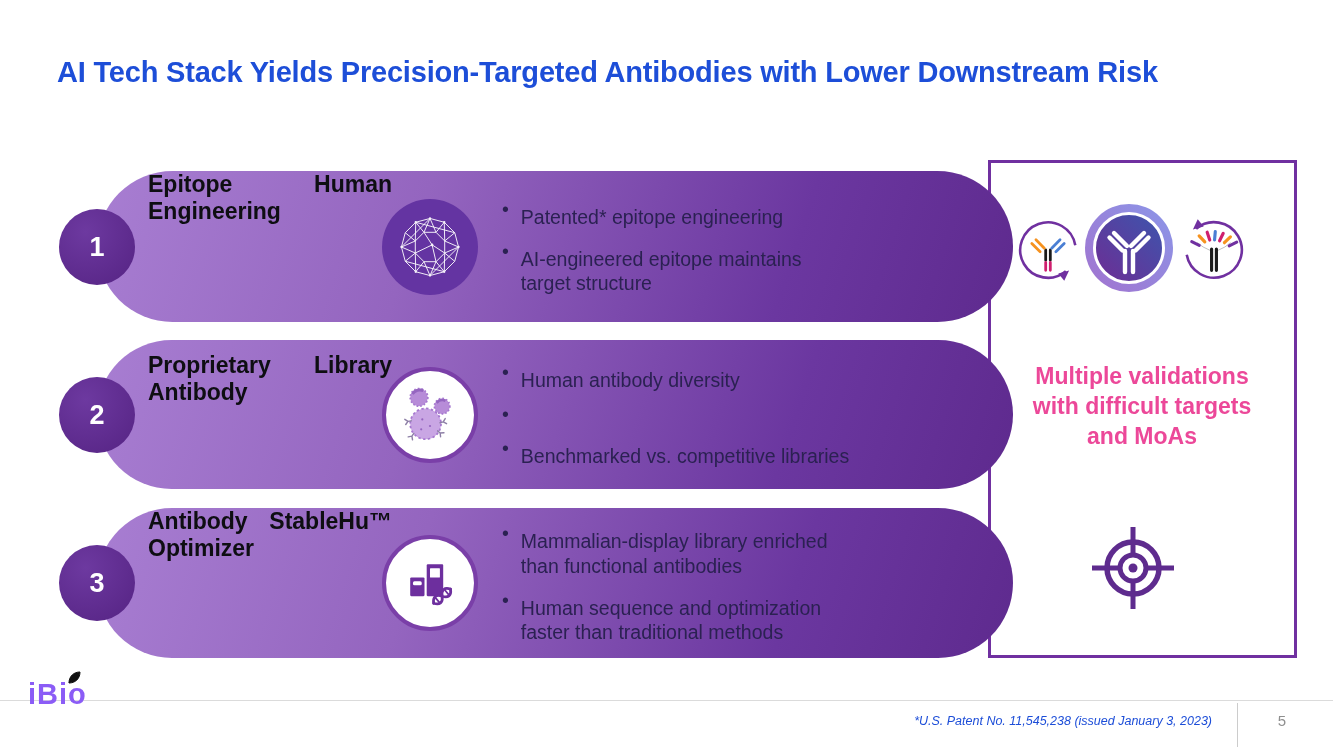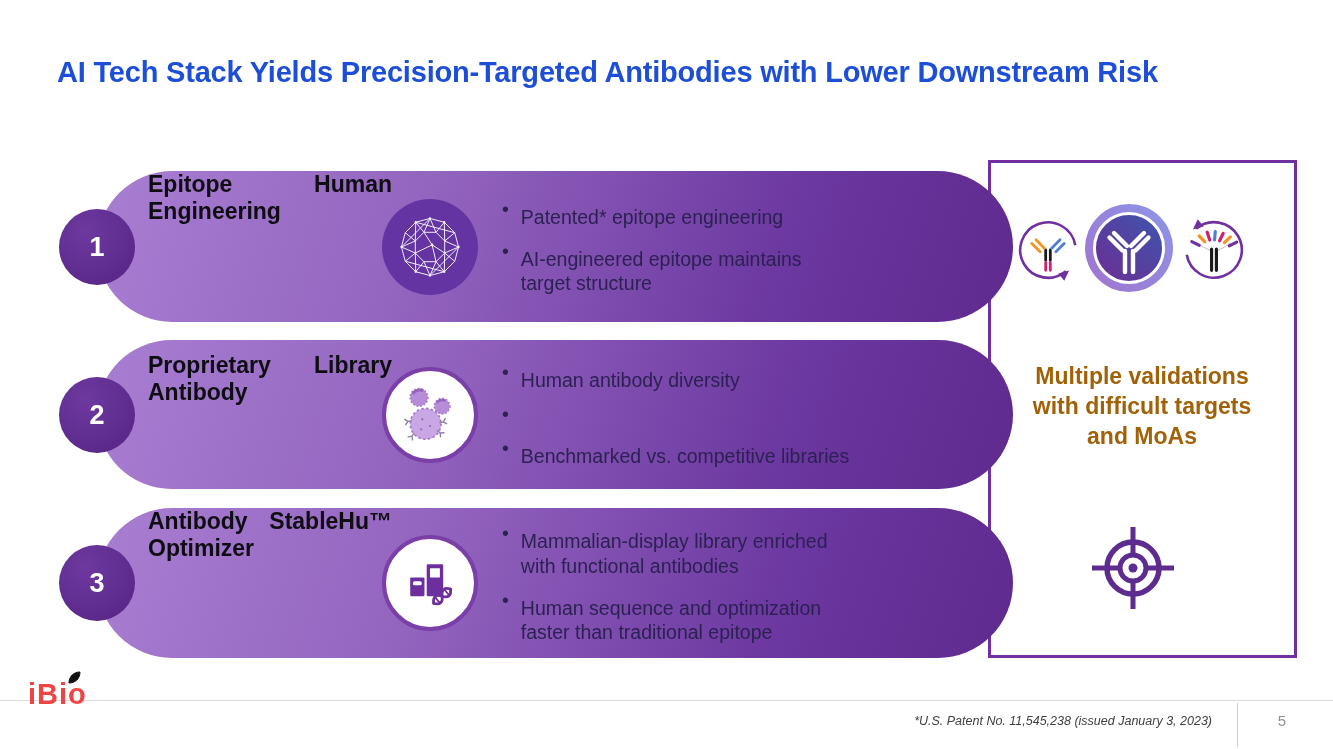--- a/index.html
+++ b/index.html
@@ -54,30 +54,30 @@
   .cycle-l{left:20px;top:50px;width:74px;height:74px;}
   .badge{left:94px;top:41px;width:88px;height:88px;border-radius:50%;
     background:linear-gradient(225deg,#8b96e8,#a273cf);
     display:flex;align-items:center;justify-content:center;}
   .badge-inner{width:72px;height:72px;border-radius:50%;box-sizing:border-box;
     background:linear-gradient(225deg,#3d55ad,#6d2d94);border:3px solid #fff;
     display:flex;align-items:center;justify-content:center;}
   .cycle-r{left:186px;top:50px;width:74px;height:74px;}
   .panel-heading{
     position:absolute;left:15px;top:199px;width:272px;text-align:center;
-    font-size:23px;font-weight:bold;color:#a16207;line-height:1.3;white-space:pre-line;
+    font-size:23px;font-weight:bold;color:#ec4899;line-height:1.3;white-space:pre-line;
   }
   .target{left:100px;top:363px;width:84px;height:84px;}
   
   .foot-line{position:absolute;left:0;top:700px;width:1333px;height:1px;background:#dbdbdb;}
-  .logo{position:absolute;left:28px;top:678px;width:90px;height:42px;color:#ef4444;}
+  .logo{position:absolute;left:28px;top:678px;width:90px;height:42px;color:#8b5cf6;}
   .logo-text{font-size:29px;font-weight:bold;letter-spacing:1px;}
   .leaf{position:absolute;left:38px;top:-7px;}
   .patent{position:absolute;left:810px;top:714px;width:402px;text-align:right;
-    font-size:12.5px;font-style:italic;color:#404040;}
+    font-size:12.5px;font-style:italic;color:#1d4ed8;}
   .vdiv{position:absolute;left:1237px;top:703px;width:1px;height:44px;background:#cccccc;}
   .pagenum{position:absolute;left:1262px;top:712px;width:40px;text-align:center;
     font-size:15px;color:#8f8f8f;}
   svg{display:block;}
 </style>
 </head>
 <body>
 
 <div class="slide">
 
@@ -186,26 +186,26 @@
           <path d="M-10,0 C-7,5 -3,5 0,0 C3,-5 7,-5 10,0" stroke="#6d2f9e" stroke-width="2.5" stroke-linecap="round"></path>
           <path d="M-5.5,-3 L-5.5,3 M5.5,-3 L5.5,3" stroke="#6d2f9e" stroke-width="1.6"></path>
         </g>
       </svg>
     </div>
   </div>
   <div class="bullets r3">
     <div class="bullet">
         <span class="mark">•</span>
         <span class="txt">Mammalian-display library enriched
-with functional antibodies</span>
+than functional antibodies</span>
       </div>
     <div class="bullet">
         <span class="mark">•</span>
         <span class="txt">Human sequence and optimization
-faster than traditional epitope</span>
+faster than traditional methods</span>
       </div>
   </div>
 
   <div class="panel">
 
     <div class="icn cycle-l">
       <svg width="74" height="74" viewBox="-40 -40 80 80" fill="none">
         <path d="M29.5,-5.2 A30,30 0 1 0 19.3,23" stroke="#7030a0" stroke-width="2.8"></path>
         <polygon points="3,0 -8,5 -8,-5" fill="#7030a0" transform="translate(20.5,24.2) rotate(-40)"></polygon>
         <g stroke-linecap="round" stroke-width="3">

